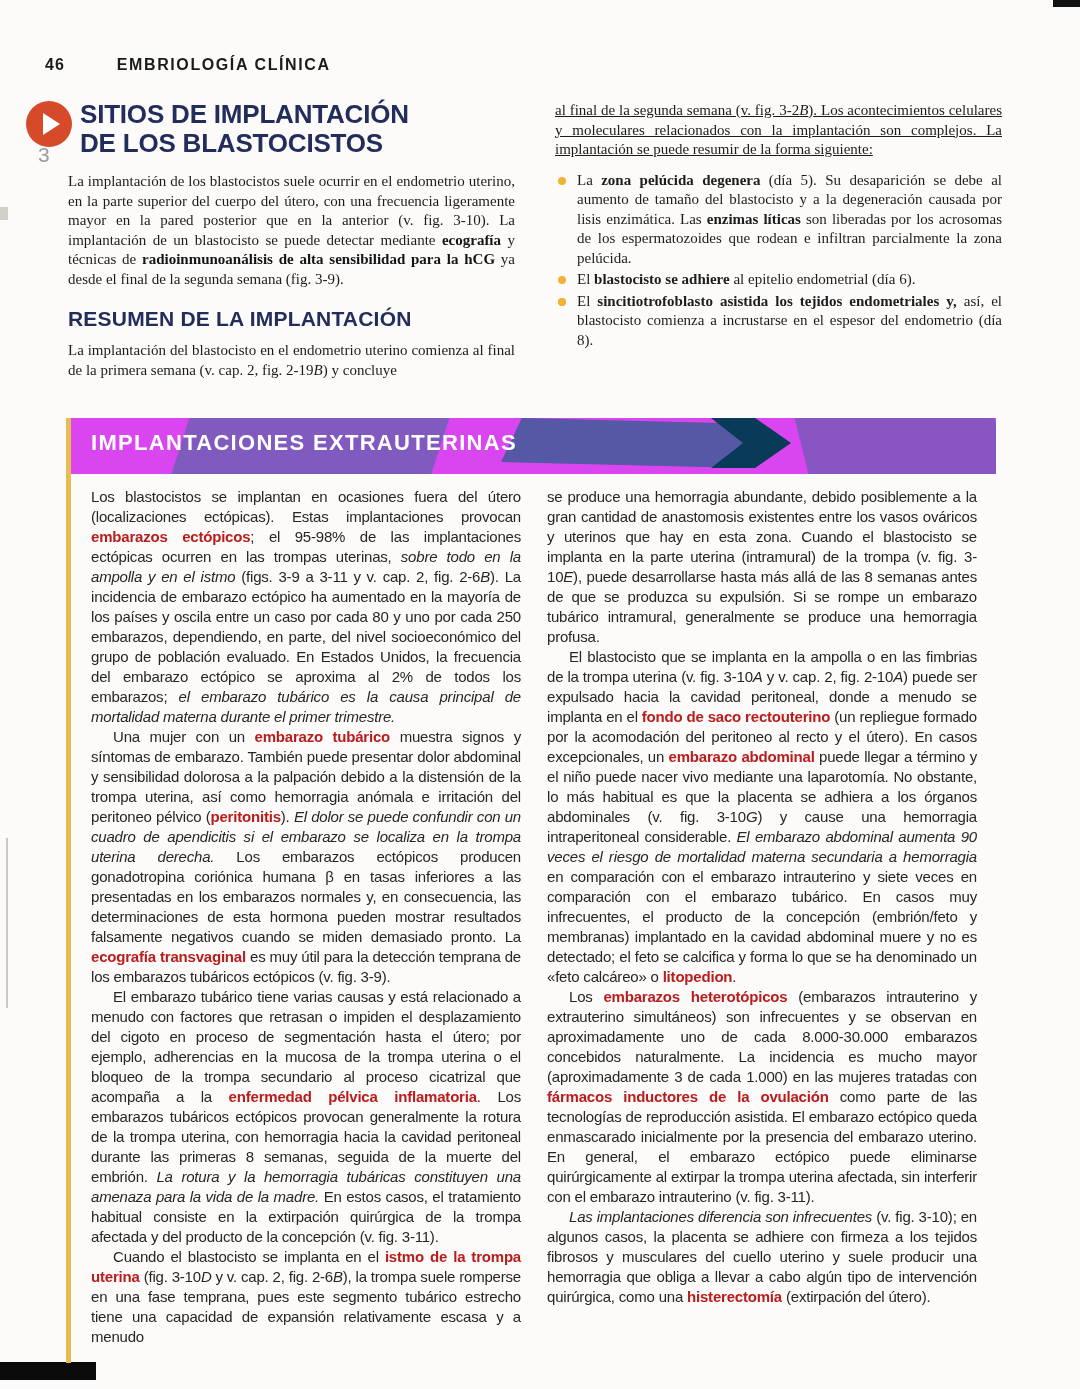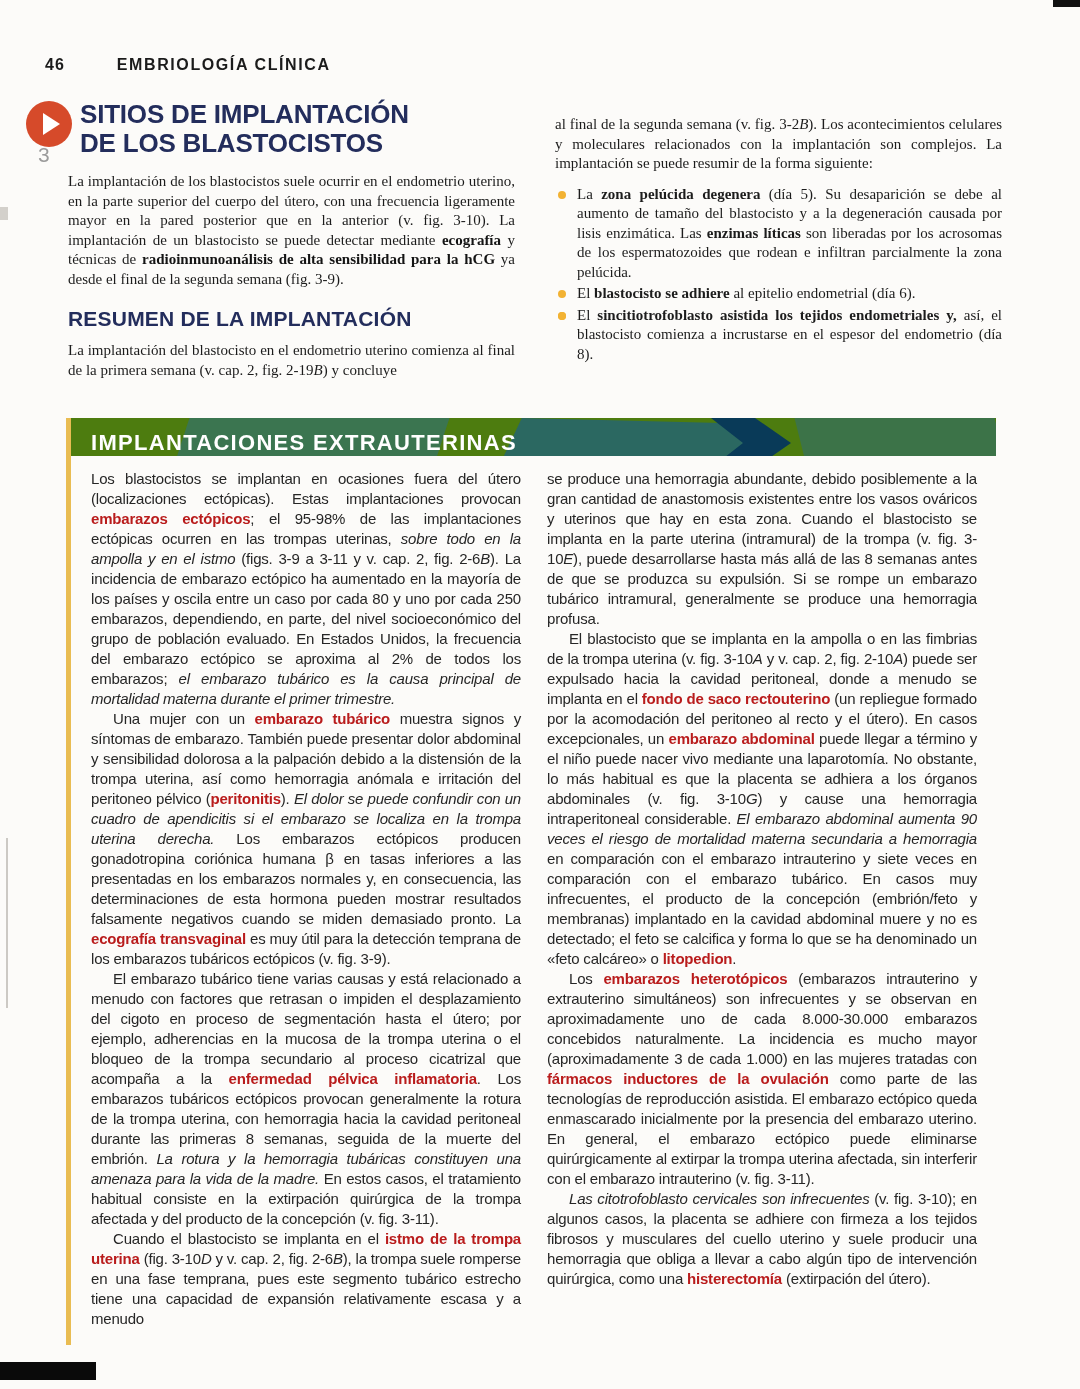--- a/index.html
+++ b/index.html
@@ -24,29 +24,29 @@
         font-size:21px;color:#9b9b9b;}
   
   .topcols{position:absolute;top:100px;left:68px;width:920px;display:grid;
         grid-template-columns:447px 447px;column-gap:40px;}
   h1.sec{margin:0 0 14px 12px;font-family:"Liberation Sans",sans-serif;font-size:26px;
         line-height:29px;color:#232d5c;letter-spacing:-0.2px;}
   h2.sec{margin:18px 0 10px 0;font-family:"Liberation Sans",sans-serif;font-size:21px;
         color:#232d5c;letter-spacing:0.2px;}
   p.serif{margin:0;font-size:15px;line-height:19.5px;text-align:justify;}
   p.serif b{color:#141414;}
-  .colR p.serif{margin-top:15px;}
+  .colR p.serif{margin-top:1px;text-decoration:underline;}
   ul.bullets{list-style:none;margin:11px 0 4px 0;padding:0;}
   ul.bullets li{position:relative;padding-left:22px;margin-bottom:2px;font-size:15px;
         line-height:19.5px;text-align:justify;}
   .dot{position:absolute;left:3px;top:6px;width:8px;height:8px;border-radius:50%;
         background:#f2b233;}
   
   .box{position:absolute;top:418px;left:66px;width:925px;border-left:5px solid #e9bc52;}
-  .band{position:relative;height:38px;background:#4d7c0f;overflow:hidden;}
+  .band{position:relative;height:56px;background:#d946ef;overflow:hidden;}
   .band .p1{position:absolute;left:110px;top:-5px;width:260px;height:62px;background:#2a6d92;
         opacity:.5;transform:skewX(-18deg);}
   .band .p2{position:absolute;left:430px;top:0;width:260px;height:50px;background:#1c5f85;
         opacity:.7;clip-path:polygon(8% 0,100% 12%,94% 100%,0 88%);}
   .band .p3{position:absolute;left:640px;top:0;width:80px;height:50px;background:#093a58;
         clip-path:polygon(0 0,55% 0,100% 50%,55% 100%,0 100%,40% 50%);}
   .band .p4{position:absolute;left:730px;top:-4px;width:200px;height:60px;background:#27688d;
         opacity:.45;transform:skewX(14deg);}
   .band h3{position:relative;margin:0;padding-left:20px;line-height:50px;
         font-family:"Liberation Sans",sans-serif;font-size:22px;color:#fff;
@@ -107,18 +107,18 @@
       <div class="boxcol">
         <p>Los blastocistos se implantan en ocasiones fuera del útero (localizaciones ectópicas). Estas implantaciones provocan <b>embarazos ectópicos</b>; el 95-98% de las implantaciones ectópicas ocurren en las trompas uterinas, <i>sobre todo en la ampolla y en el istmo</i> (figs. 3-9 a 3-11 y v. cap. 2, fig. 2-6<i>B</i>). La incidencia de embarazo ectópico ha aumentado en la mayoría de los países y oscila entre un caso por cada 80 y uno por cada 250 embarazos, dependiendo, en parte, del nivel socioeconómico del grupo de población evaluado. En Estados Unidos, la frecuencia del embarazo ectópico se aproxima al 2% de todos los embarazos; <i>el embarazo tubárico es la causa principal de mortalidad materna durante el primer trimestre.</i></p>
         <p class="ind">Una mujer con un <b>embarazo tubárico</b> muestra signos y síntomas de embarazo. También puede presentar dolor abdominal y sensibilidad dolorosa a la palpación debido a la distensión de la trompa uterina, así como hemorragia anómala e irritación del peritoneo pélvico (<b>peritonitis</b>). <i>El dolor se puede confundir con un cuadro de apendicitis si el embarazo se localiza en la trompa uterina derecha.</i> Los embarazos ectópicos producen gonadotropina coriónica humana β en tasas inferiores a las presentadas en los embarazos normales y, en consecuencia, las determinaciones de esta hormona pueden mostrar resultados falsamente negativos cuando se miden demasiado pronto. La <b>ecografía transvaginal</b> es muy útil para la detección temprana de los embarazos tubáricos ectópicos (v. fig. 3-9).</p>
         <p class="ind">El embarazo tubárico tiene varias causas y está relacionado a menudo con factores que retrasan o impiden el desplazamiento del cigoto en proceso de segmentación hasta el útero; por ejemplo, adherencias en la mucosa de la trompa uterina o el bloqueo de la trompa secundario al proceso cicatrizal que acompaña a la <b>enfermedad pélvica inflamatoria</b>. Los embarazos tubáricos ectópicos provocan generalmente la rotura de la trompa uterina, con hemorragia hacia la cavidad peritoneal durante las primeras 8 semanas, seguida de la muerte del embrión. <i>La rotura y la hemorragia tubáricas constituyen una amenaza para la vida de la madre.</i> En estos casos, el tratamiento habitual consiste en la extirpación quirúrgica de la trompa afectada y del producto de la concepción (v. fig. 3-11).</p>
         <p class="ind">Cuando el blastocisto se implanta en el <b>istmo de la trompa uterina</b> (fig. 3-10<i>D</i> y v. cap. 2, fig. 2-6<i>B</i>), la trompa suele romperse en una fase temprana, pues este segmento tubárico estrecho tiene una capacidad de expansión relativamente escasa y a menudo</p>
       </div>
       <div class="boxcol">
         <p>se produce una hemorragia abundante, debido posiblemente a la gran cantidad de anastomosis existentes entre los vasos ováricos y uterinos que hay en esta zona. Cuando el blastocisto se implanta en la parte uterina (intramural) de la trompa (v. fig. 3-10<i>E</i>), puede desarrollarse hasta más allá de las 8 semanas antes de que se produzca su expulsión. Si se rompe un embarazo tubárico intramural, generalmente se produce una hemorragia profusa.</p>
         <p class="ind">El blastocisto que se implanta en la ampolla o en las fimbrias de la trompa uterina (v. fig. 3-10<i>A</i> y v. cap. 2, fig. 2-10<i>A</i>) puede ser expulsado hacia la cavidad peritoneal, donde a menudo se implanta en el <b>fondo de saco rectouterino</b> (un repliegue formado por la acomodación del peritoneo al recto y el útero). En casos excepcionales, un <b>embarazo abdominal</b> puede llegar a término y el niño puede nacer vivo mediante una laparotomía. No obstante, lo más habitual es que la placenta se adhiera a los órganos abdominales (v. fig. 3-10<i>G</i>) y cause una hemorragia intraperitoneal considerable. <i>El embarazo abdominal aumenta 90 veces el riesgo de mortalidad materna secundaria a hemorragia</i> en comparación con el embarazo intrauterino y siete veces en comparación con el embarazo tubárico. En casos muy infrecuentes, el producto de la concepción (embrión/feto y membranas) implantado en la cavidad abdominal muere y no es detectado; el feto se calcifica y forma lo que se ha denominado un «feto calcáreo» o <b>litopedion</b>.</p>
         <p class="ind">Los <b>embarazos heterotópicos</b> (embarazos intrauterino y extrauterino simultáneos) son infrecuentes y se observan en aproximadamente uno de cada 8.000-30.000 embarazos concebidos naturalmente. La incidencia es mucho mayor (aproximadamente 3 de cada 1.000) en las mujeres tratadas con <b>fármacos inductores de la ovulación</b> como parte de las tecnologías de reproducción asistida. El embarazo ectópico queda enmascarado inicialmente por la presencia del embarazo uterino. En general, el embarazo ectópico puede eliminarse quirúrgicamente al extirpar la trompa uterina afectada, sin interferir con el embarazo intrauterino (v. fig. 3-11).</p>
-        <p class="ind"><i>Las citotrofoblasto cervicales son infrecuentes</i> (v. fig. 3-10); en algunos casos, la placenta se adhiere con firmeza a los tejidos fibrosos y musculares del cuello uterino y suele producir una hemorragia que obliga a llevar a cabo algún tipo de intervención quirúrgica, como una <b>histerectomía</b> (extirpación del útero).</p>
+        <p class="ind"><i>Las implantaciones diferencia son infrecuentes</i> (v. fig. 3-10); en algunos casos, la placenta se adhiere con firmeza a los tejidos fibrosos y musculares del cuello uterino y suele producir una hemorragia que obliga a llevar a cabo algún tipo de intervención quirúrgica, como una <b>histerectomía</b> (extirpación del útero).</p>
       </div>
     </div>
   </section>
 
 </div>
 
 </body></html>

